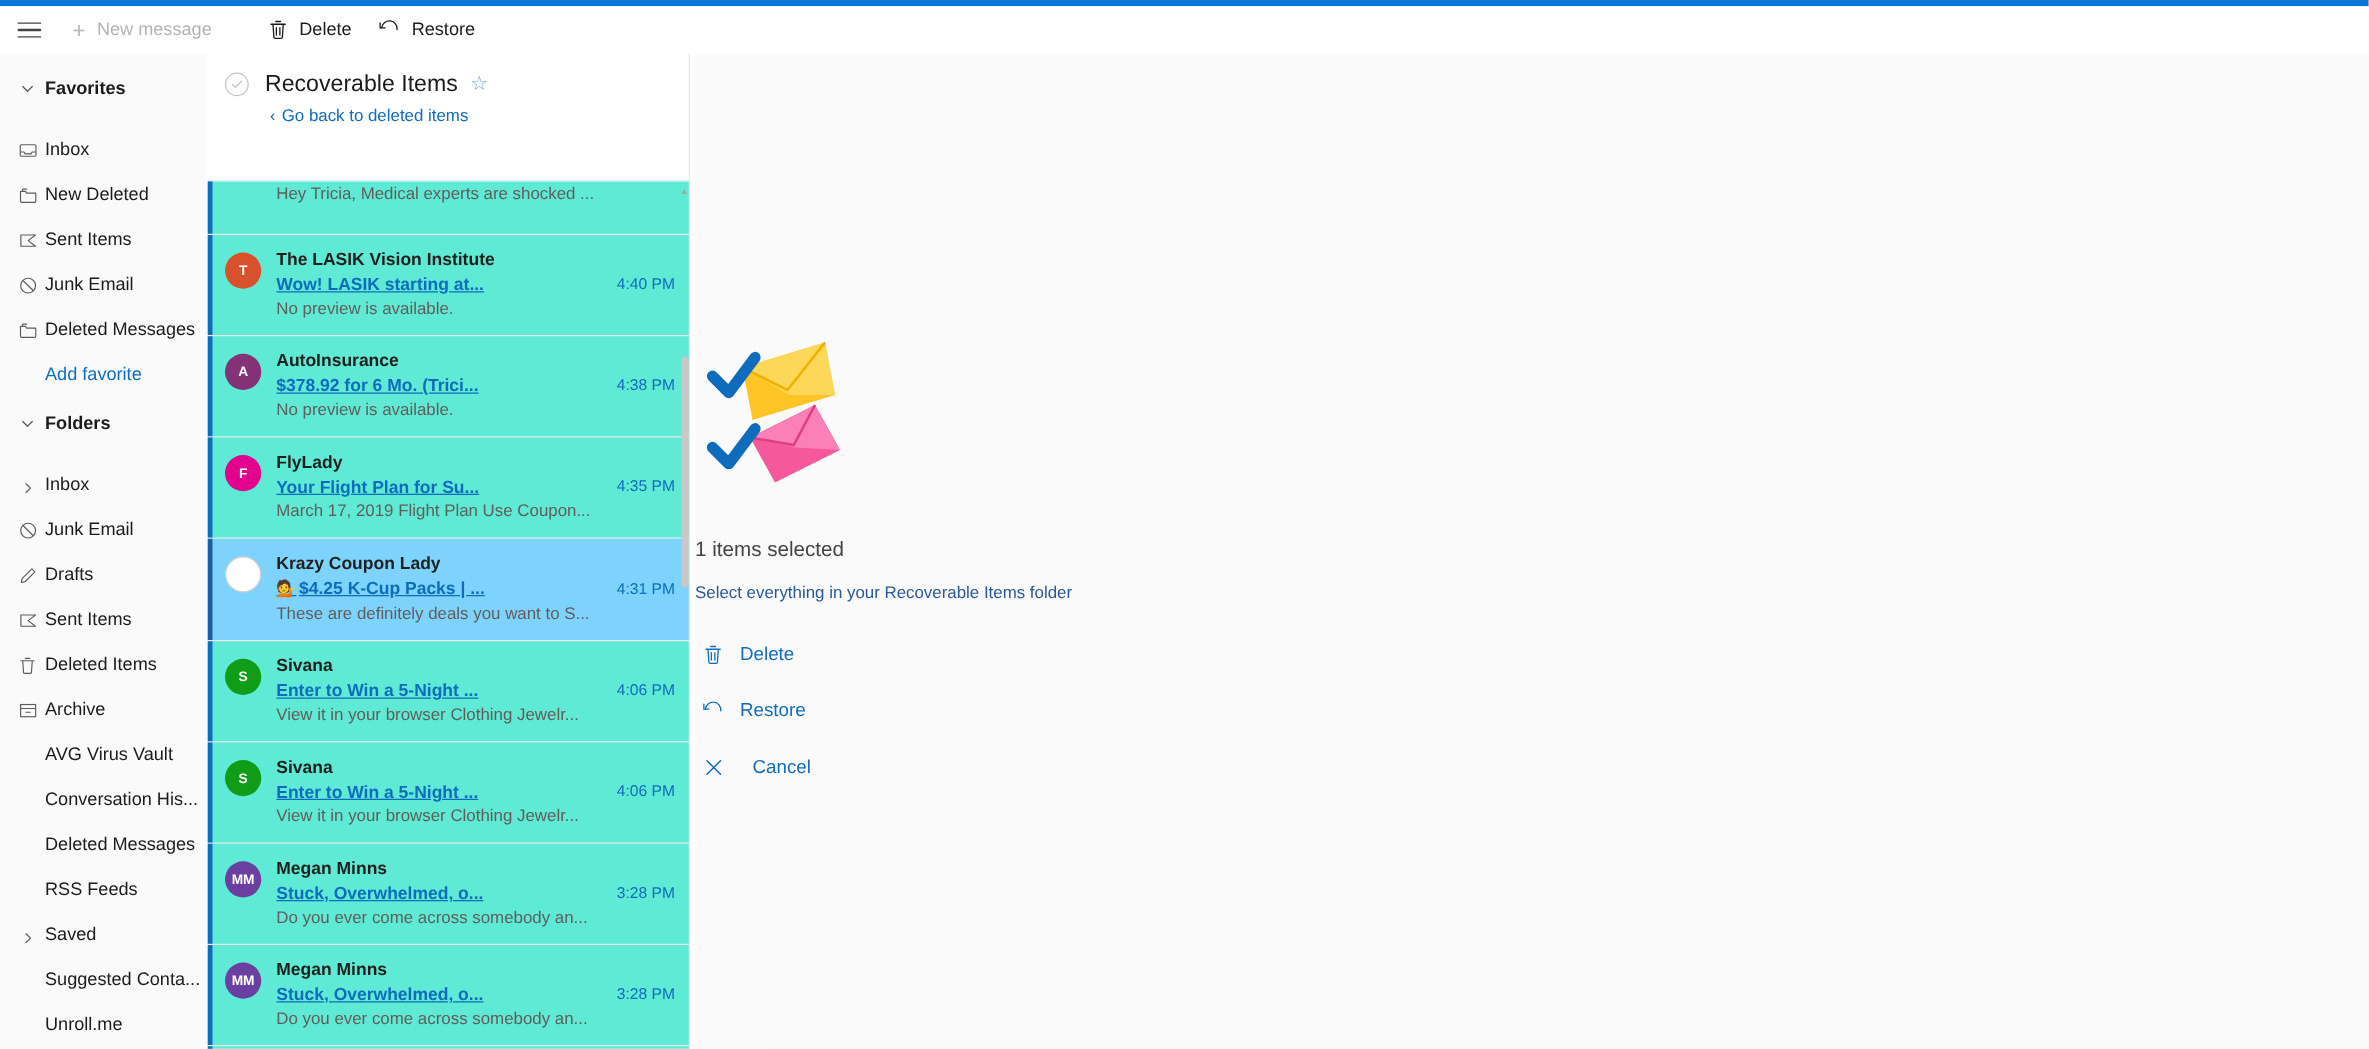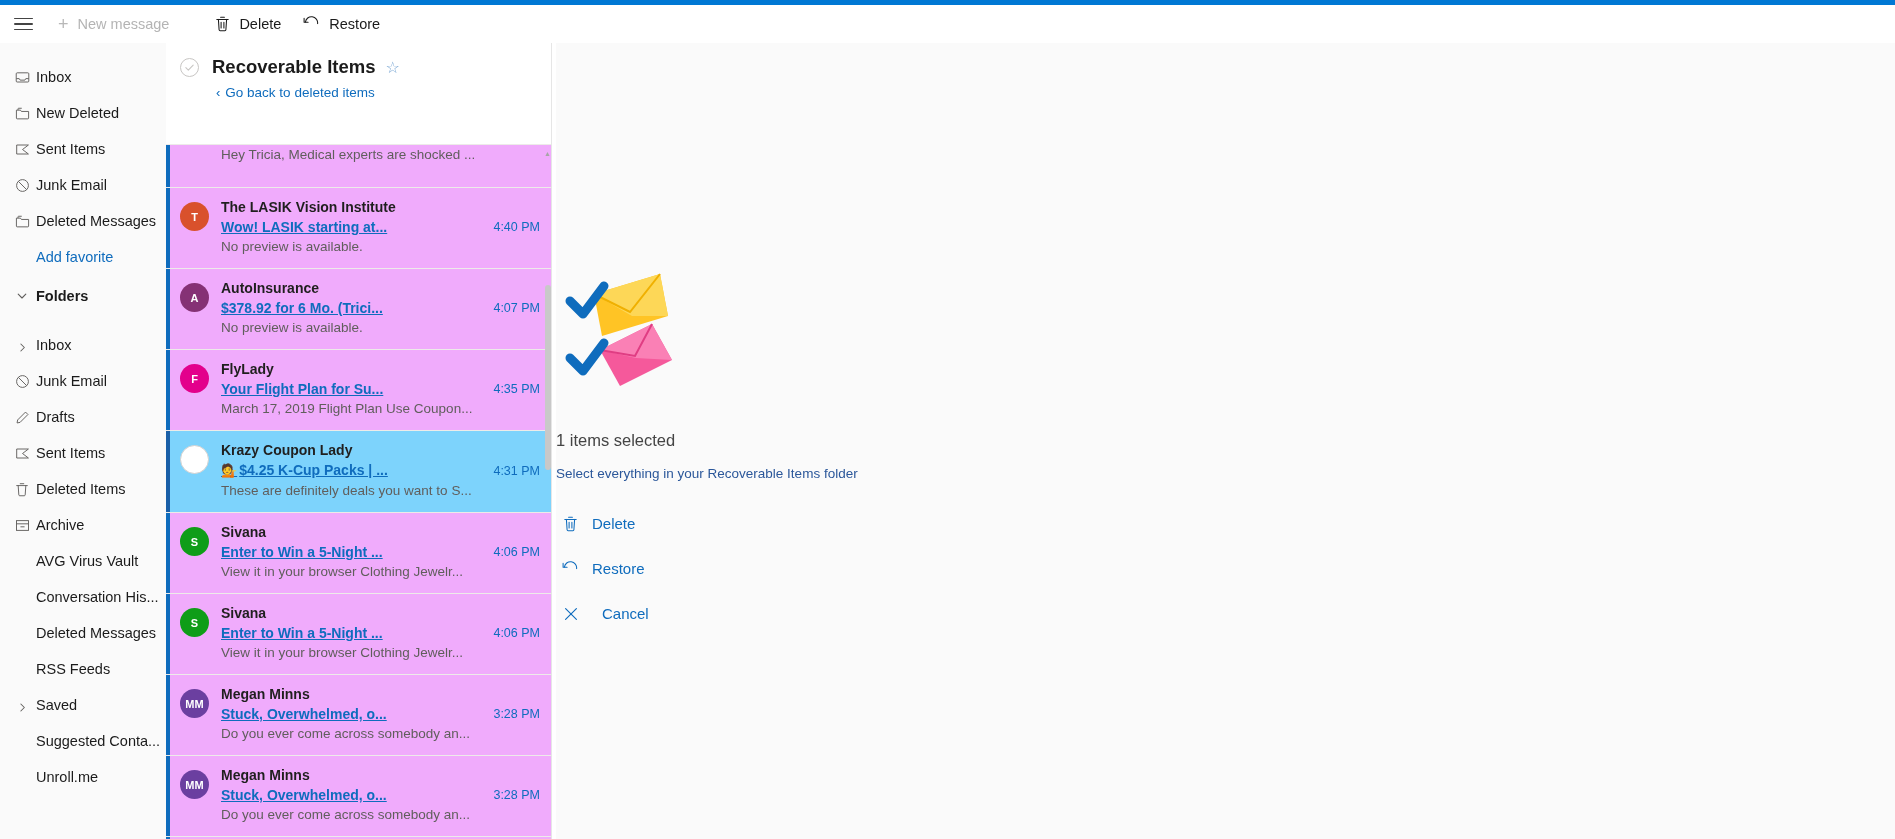--- a/index.html
+++ b/index.html
@@ -68,40 +68,40 @@
   }
   .list-header {
     height:59px; padding:13px 0 0 0; position:relative;
   }
   .lh-row { display:flex; align-items:center; padding-left:14px; }
   .lh-circle {
     width:19px; height:19px; border-radius:50%; border:1.3px solid #c8c6c4;
     display:flex; align-items:center; justify-content:center; margin-right:13px;
     cursor:pointer;
   }
-  .lh-title { font-size:18.5px; color:#1b1b1b; font-weight:700; }
+  .lh-title { font-size:18.5px; color:#1b1b1b; font-weight:400; }
   .lh-star { margin-left:10px; color:#7aa7d4; font-size:16px; cursor:pointer; }
   .goback {
     display:flex; align-items:center; gap:5px; color:#0f6cbd; font-size:13.5px;
     padding-left:50px; margin-top:7px; cursor:pointer;
   }
   .goback .bk { font-size:13px; }
 
   .list-divider {
     position:absolute; top:101px; left:0; width:386px; height:1px; background:#edebe9;
   }
 
   
   .list-scroll {
     position:absolute; top:102px; left:0; width:386px; height:737px;
     overflow:hidden; background:#fff;
   }
   .msg-row {
     position:relative; display:flex; padding:10px 12px 11px 14px;
-    border-bottom:1px solid #edebe9; cursor:pointer; background:#f0abfc;
+    border-bottom:1px solid #edebe9; cursor:pointer; background:#5eead4;
     min-height:81px;
   }
   .msg-row::before {
     content:""; position:absolute; left:0; top:0; bottom:0; width:4px; background:#0f6cbd;
   }
   .msg-row.selected { background:#7dd3fc; }
   .msg-row.selected::before { background:#1a5fa8; }
   .msg-row.partial { min-height:0; padding-top:0; padding-bottom:9px; }
   .avatar {
     width:29px; height:29px; border-radius:50%; flex:0 0 29px;
@@ -196,20 +196,28 @@
           <path d="M2.4 6.1A6.1 6.1 0 1114.6 7.6" stroke="#1b1b1b" stroke-width="1.05" stroke-linecap="round"></path>
           <path d="M1.1 2.3v4h4" stroke="#1b1b1b" stroke-width="1.05" stroke-linecap="round" stroke-linejoin="round"></path>
         </svg>
       </span>
       <span>Restore</span>
     </div>
   </div>
 
   <div class="leftnav">
 
+    <div class="nav-group-head">
+      <span class="chev">
+        <svg width="12" height="12" viewBox="0 0 12 12" fill="none">
+            <path d="M2.2 4.2L6 8l3.8-3.8" stroke="#605e5c" stroke-width="1.1" stroke-linecap="round" stroke-linejoin="round"></path>
+          </svg>
+      </span>
+      <span class="glabel">Favorites</span>
+    </div>
 
     <div class="nav-item">
       <span class="ico">
         <svg width="15" height="15" viewBox="0 0 16 16" fill="none">
             <path d="M1.3 9.2h3.2l1 1.6h5l1-1.6h3.2M1.3 9.2V4a1 1 0 011-1h11.4a1 1 0 011 1v5.2m-13.4 0v2.6a1 1 0 001 1h11.4a1 1 0 001-1V9.2" stroke="#605e5c" stroke-width="1" stroke-linejoin="round"></path>
           </svg>
       </span>
       <span class="lbl">Inbox</span>
     </div>
 
@@ -398,21 +406,21 @@
       </div>
 
       <div class="msg-row">
         <div class="avatar" style="background:#853175;">
           <span>A</span>
         </div>
         <div class="msg-body">
           <div class="msg-sender">AutoInsurance</div>
           <div class="msg-subrow">
             <span class="msg-subject">$378.92 for 6 Mo. (Trici...</span>
-            <span class="msg-time">4:07 PM</span>
+            <span class="msg-time">4:38 PM</span>
           </div>
           <div class="msg-preview">No preview is available.</div>
         </div>
       </div>
 
       <div class="msg-row">
         <div class="avatar" style="background:#e3008c;">
           <span>F</span>
         </div>
         <div class="msg-body">

